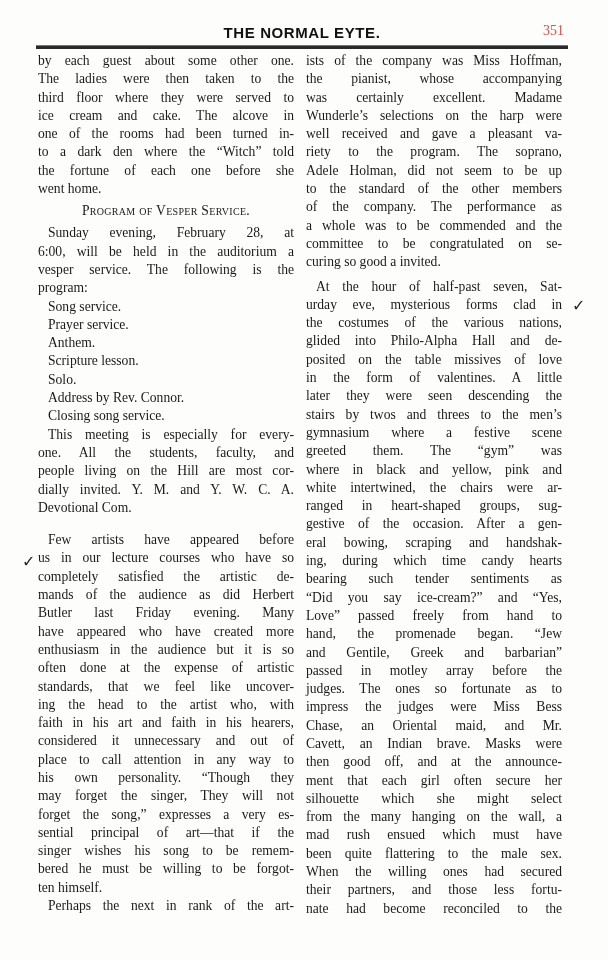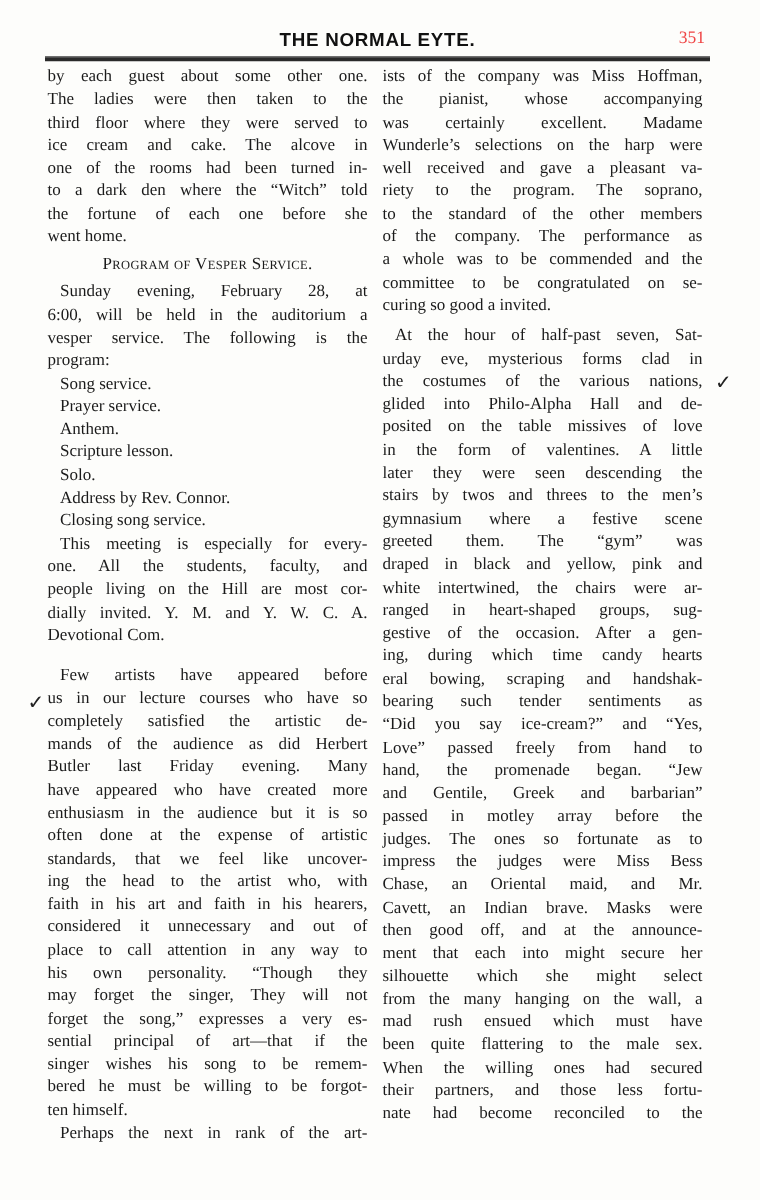--- a/index.html
+++ b/index.html
@@ -132,58 +132,59 @@
   </div>
 
   <div class="col col-right">
     <div>
       <span class="line">ists of the company was Miss Hoffman,</span>
       <span class="line">the pianist, whose accompanying</span>
       <span class="line">was certainly excellent. Madame</span>
       <span class="line">Wunderle’s selections on the harp were</span>
       <span class="line">well received and gave a pleasant va-</span>
       <span class="line">riety to the program. The soprano,</span>
+      <span class="line">Adele Holman, did not seem to be up</span>
       <span class="line">to the standard of the other members</span>
       <span class="line">of the company. The performance as</span>
       <span class="line">a whole was to be commended and the</span>
       <span class="line">committee to be congratulated on se-</span>
       <span class="line last">curing so good a invited.</span>
     </div>
 
     <span class="gap" style="height:6px"></span>
 
     <div>
       <span class="line indent">At the hour of half-past seven, Sat-</span>
       <span class="line">urday eve, mysterious forms clad in</span>
       <span class="line">the costumes of the various nations,</span>
       <span class="line">glided into Philo-Alpha Hall and de-</span>
       <span class="line">posited on the table missives of love</span>
       <span class="line">in the form of valentines. A little</span>
       <span class="line">later they were seen descending the</span>
       <span class="line">stairs by twos and threes to the men’s</span>
       <span class="line">gymnasium where a festive scene</span>
       <span class="line">greeted them. The “gym” was</span>
-      <span class="line">draped in black and yellow, pink and</span>
+      <span class="line">where in black and yellow, pink and</span>
       <span class="line">white intertwined, the chairs were ar-</span>
       <span class="line">ranged in heart-shaped groups, sug-</span>
       <span class="line">gestive of the occasion. After a gen-</span>
+      <span class="line">eral bowing, scraping and handshak-</span>
       <span class="line">ing, during which time candy hearts</span>
-      <span class="line">eral bowing, scraping and handshak-</span>
       <span class="line">bearing such tender sentiments as</span>
       <span class="line">“Did you say ice-cream?” and “Yes,</span>
       <span class="line">Love” passed freely from hand to</span>
       <span class="line">hand, the promenade began. “Jew</span>
       <span class="line">and Gentile, Greek and barbarian”</span>
       <span class="line">passed in motley array before the</span>
       <span class="line">judges. The ones so fortunate as to</span>
       <span class="line">impress the judges were Miss Bess</span>
       <span class="line">Chase, an Oriental maid, and Mr.</span>
       <span class="line">Cavett, an Indian brave. Masks were</span>
       <span class="line">then good off, and at the announce-</span>
-      <span class="line">ment that each into might secure her</span>
+      <span class="line">ment that each girl often secure her</span>
       <span class="line">silhouette which she might select</span>
       <span class="line">from the many hanging on the wall, a</span>
       <span class="line">mad rush ensued which must have</span>
       <span class="line">been quite flattering to the male sex.</span>
       <span class="line">When the willing ones had secured</span>
       <span class="line">their partners, and those less fortu-</span>
       <span class="line">nate had become reconciled to the</span>
     </div>
   </div>
 

